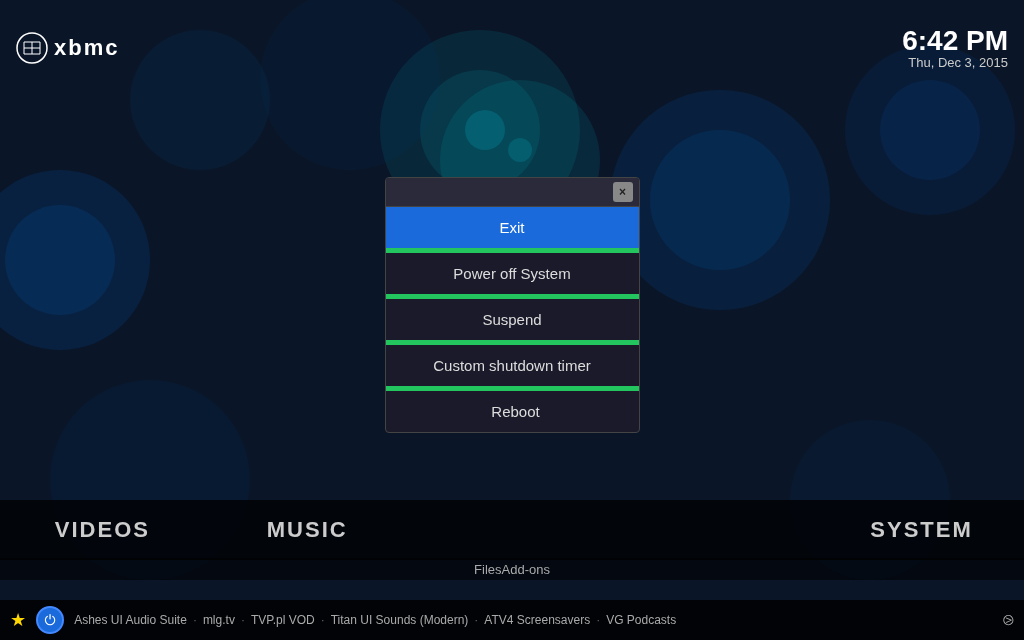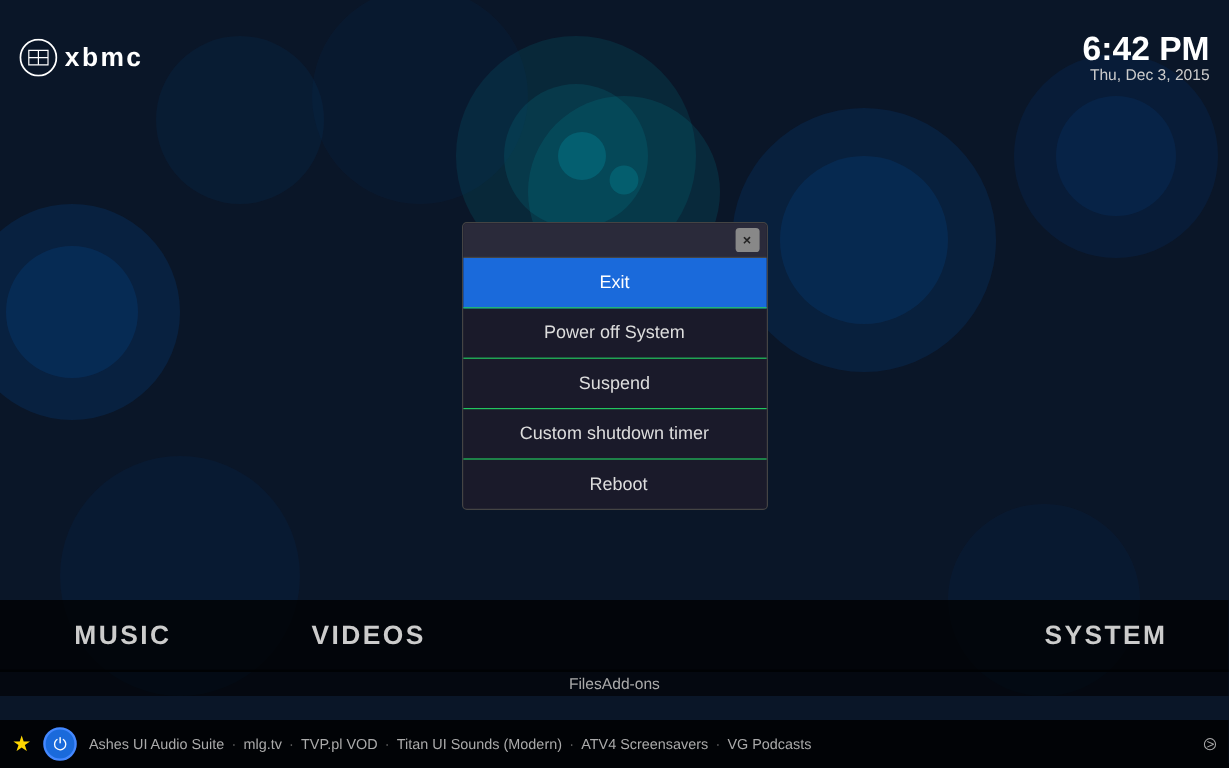--- a/index.html
+++ b/index.html
@@ -205,21 +205,21 @@
       align-items: center;
       justify-content: center;
     }
 
     .dialog-item {
       padding: 12px 16px;
       color: #ddd;
       font-size: 15px;
       text-align: center;
       cursor: pointer;
-      border-bottom: 1px solid #22c55e;
+      border-bottom: 5px solid #22c55e;
     }
 
     .dialog-item:last-child {
       border-bottom: none;
       padding-left: 23px;
     }
 
     .dialog-item.active {
       background: #1a6adb;
       color: #fff;
@@ -270,22 +270,22 @@
     </svg>
     <span class="xbmc-logo-text">xbmc</span>
   </div>
   <div class="clock-area">
     <div class="clock-time">6:42 PM</div>
     <div class="clock-date">Thu, Dec 3, 2015</div>
   </div>
 </div>
 
 <div class="nav-bar">
+  <div class="nav-item">VIDEOS</div>
   <div class="nav-item">MUSIC</div>
-  <div class="nav-item">VIDEOS</div>
   <div class="nav-item" style="visibility:hidden;"></div>
   <div class="nav-item" style="visibility:hidden;"></div>
   <div class="nav-item">SYSTEM</div>
 </div>
 
 <div class="sub-nav-bar">
   <span class="sub-nav-item">Files</span>
   <span class="sub-nav-item">Add-ons</span>
 </div>
 

